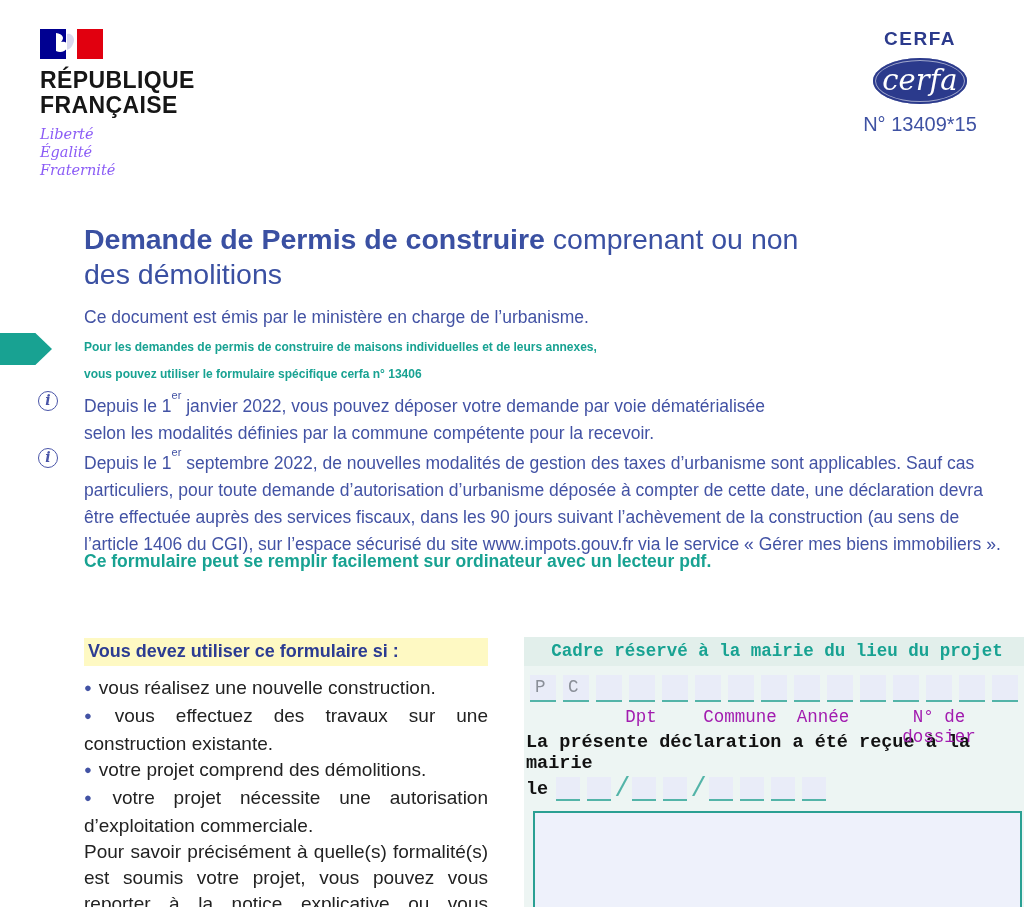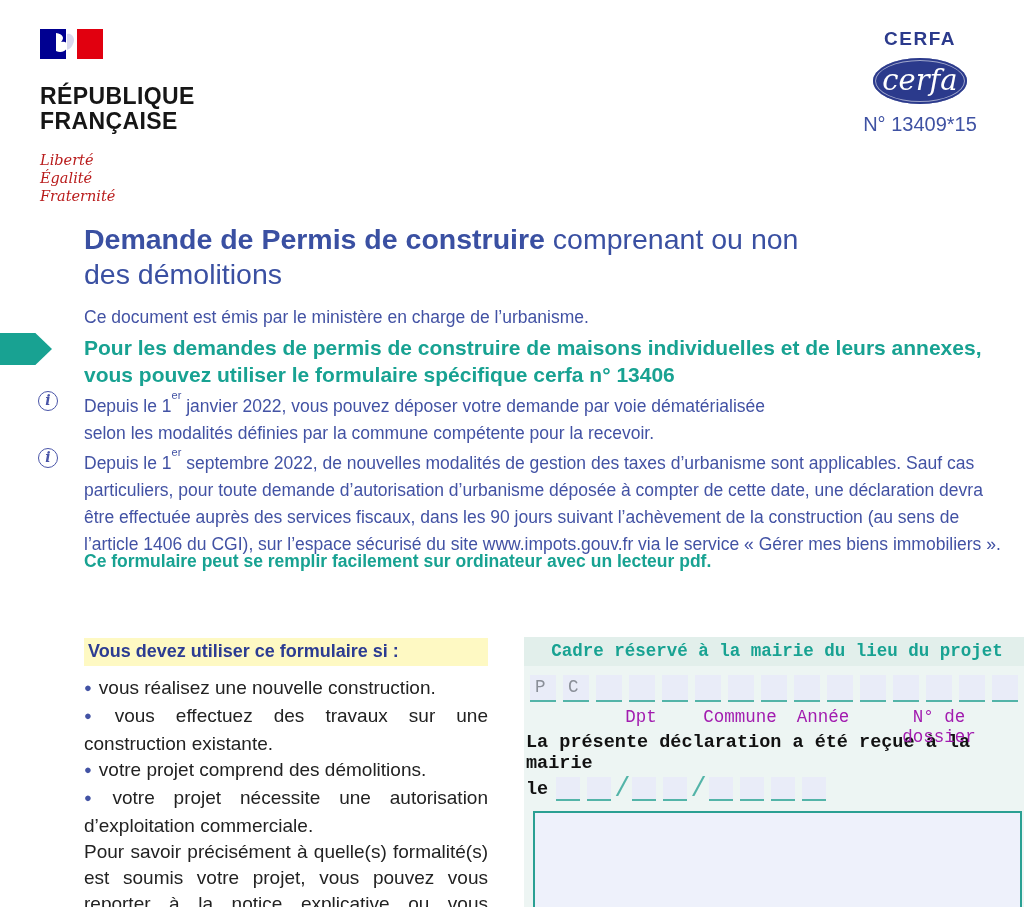--- a/index.html
+++ b/index.html
@@ -5,43 +5,43 @@
   * { margin:0; padding:0; box-sizing:border-box; }
   html,body { background:#ffffff; }
   .page {
     position:relative; width:1024px; height:907px; overflow:hidden;
     background:#ffffff; font-family:"Liberation Sans", sans-serif;
   }
 
   
   .gov-logo { position:absolute; left:40px; top:28px; }
   .flag { display:block; }
-  .gov-name { margin-top:24px; font-size:23px; font-weight:bold; color:#161616; line-height:25px; letter-spacing:0.4px; }
-  .motto { margin-top:17px; font-family:"DejaVu Serif", serif; font-style:italic; font-size:14.5px; line-height:18px; color:#b91c1c; }
+  .gov-name { margin-top:8px; font-size:23px; font-weight:bold; color:#161616; line-height:25px; letter-spacing:0.4px; }
+  .motto { margin-top:7px; font-family:"DejaVu Serif", serif; font-style:italic; font-size:14.5px; line-height:18px; color:#8b5cf6; }
 
   
   .cerfa-block { position:absolute; left:858px; top:28px; width:124px; text-align:center; }
   .cerfa-label { color:#2b3a8c; font-weight:bold; font-size:19px; letter-spacing:1.5px; }
   .cerfa-oval {
     width:94px; height:46px; margin:8px auto 9px; background:#2b3a8c; border-radius:50%;
     color:#ffffff; font-family:"DejaVu Serif", serif; font-style:italic; font-size:29px; line-height:44px;
     box-shadow: inset 0 0 0 2px #2b3a8c, inset 0 0 0 3px rgba(255,255,255,.55);
   }
   .cerfa-number { color:#3f52a3; font-size:20px; }
 
   
   .title { position:absolute; left:84px; top:222px; width:870px; font-size:28.5px; line-height:35px; color:#3a50a2; font-weight:500; }
   .title .bold { font-weight:700; }
 
   
   .line { white-space:nowrap; }
   .intro-line { position:absolute; left:84px; top:307px; font-size:17.5px; color:#4252a4; }
   .arrow { position:absolute; left:0; top:333px; width:52px; height:32px; background:#18a292;
            clip-path:polygon(0 0, 68% 0, 100% 50%, 68% 100%, 0 100%); }
-  .highlight { position:absolute; left:84px; top:334px; font-size:21px; line-height:27px; font-weight:bold; color:#18a292; }
+  .highlight { position:absolute; left:84px; top:334px; font-size:12px; line-height:27px; font-weight:bold; color:#18a292; }
   .info { position:absolute; left:84px; font-size:17.5px; line-height:27px; color:#4252a4; }
   .info-1 { top:388px; } .info-2 { top:445px; }
   .info-icon {
     position:absolute; left:38px; width:20px; height:20px; border:1.5px solid #4a55a8; border-radius:50%;
     color:#4a55a8; font-family:"DejaVu Serif", serif; font-style:italic; font-size:14px; font-weight:bold;
     text-align:center; line-height:17px;
   }
   .icon-1 { top:391px; } .icon-2 { top:448px; }
   sup.ord { font-size:11px; position:relative; top:-6px; }
   .pdf-note { position:absolute; left:84px; top:551px; font-size:17.5px; font-weight:bold; color:#18a292; }

